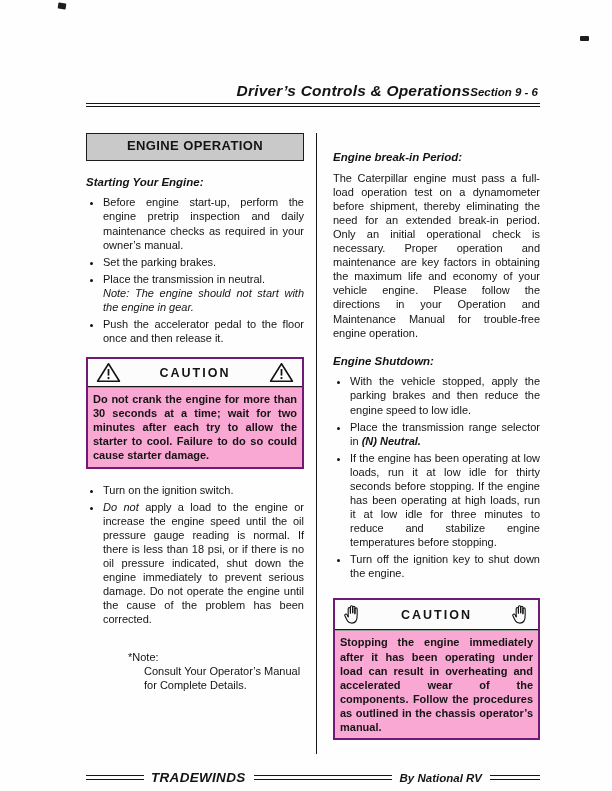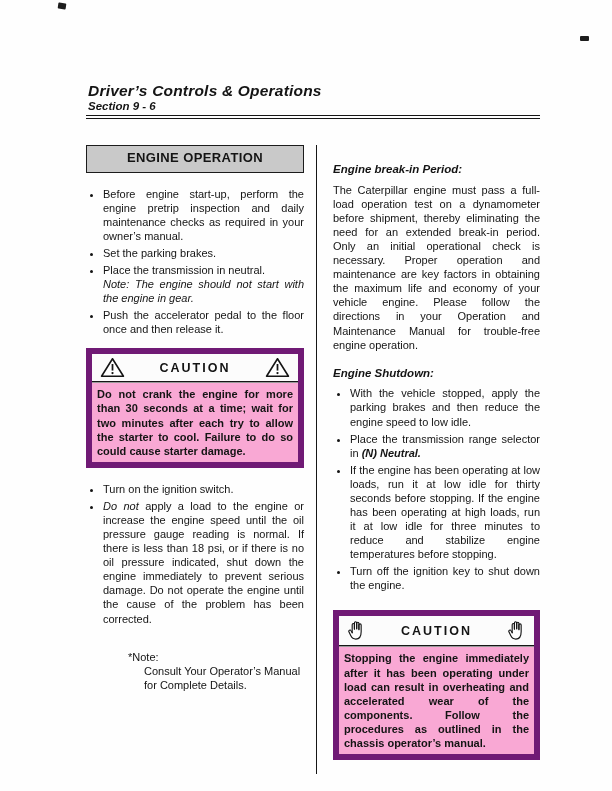--- a/index.html
+++ b/index.html
@@ -12,21 +12,21 @@
     overflow: hidden;
     padding: 82px 72px 0 86px;
   }
 
   
   .mark { position: absolute; background: #1d1d1d; border-radius: 1px; }
   .mark-tl { left: 58px; top: 3px; width: 8px; height: 6px; transform: rotate(8deg); }
   .mark-tr { right: 23px; top: 36px; width: 9px; height: 5px; }
 
   
-  .hdr-row { display: flex; align-items: baseline; justify-content: space-between; padding: 0 2px 3px 2px; flex-direction: column; }
+  .hdr-row { display: flex; align-items: baseline; justify-content: flex-end; padding: 0 2px 3px 2px; }
   .hdr-title { font-size: 15.5px; font-weight: bold; font-style: italic; letter-spacing: 0.2px; }
   .hdr-section { font-size: 11.5px; font-weight: bold; font-style: italic; }
   .double-rule { height: 4px; border-top: 1.8px solid #161616; border-bottom: 1px solid #161616; }
 
   
   .columns { display: flex; margin-top: 26px; justify-content: center; }
   .col { font-size: 11px; line-height: 1.28; }
   .col-left { width: 230px; padding-right: 12px; }
   .col-right { flex: 1; border-left: 1.5px solid #161616; padding-left: 16px; }
 
@@ -44,21 +44,21 @@
   .col > .sec-heading:first-child { margin-top: 17px; }
 
   .blist { list-style: disc outside; padding-left: 15px; margin: 0 0 10px 2px; }
   .blist li { margin-bottom: 3px; text-align: justify; }
   p.body-par { text-align: justify; margin-bottom: 12px; }
 
   .it { font-style: italic; }
   .bi { font-style: italic; font-weight: bold; }
   .nl { display: block; }
 
-  .caution { border: 6px solid #701a75; margin: 12px 0 14px 0; background: #ffffff; }
+  .caution { border: 2px solid #701a75; margin: 12px 0 14px 0; background: #ffffff; }
   .caution-head {
     display: flex; align-items: center; justify-content: space-between;
     padding: 3px 8px; border-bottom: 1.6px solid #161616; background: #fcfcfc;
   }
   .caution-label { font-size: 12.5px; font-weight: bold; letter-spacing: 2px; }
   .caution-body { background: #f9a8d4; padding: 4px 5px; text-align: justify; border-top: 1px solid #9a9a9a; font-weight: bold; }
   .cicon { display: inline-flex; align-items: center; }
 
   .note-block { margin: 24px 0 0 42px; }
   .note-text { margin-left: 16px; width: 162px; }
@@ -89,20 +89,21 @@
   </div>
 
   <div class="columns">
 
     <div class="col col-left">
 
       <div class="title-box">
         <div class="tb1">ENGINE OPERATION</div>
       </div>
 
+      <div class="sec-heading">Starting Your Engine:</div>
 
       <ul class="blist">
         <li><span>Before engine start-up, perform the engine pretrip inspection and daily maintenance checks as required in your owner’s manual.</span></li>
         <li><span>Set the parking brakes.</span></li>
         <li><span>Place the transmission in neutral.</span><span class="it nl">Note: The engine should not start with the engine in gear.</span></li>
         <li><span>Push the accelerator pedal to the floor once and then release it.</span></li>
       </ul>
 
       <div class="caution">
         <div class="caution-head">

